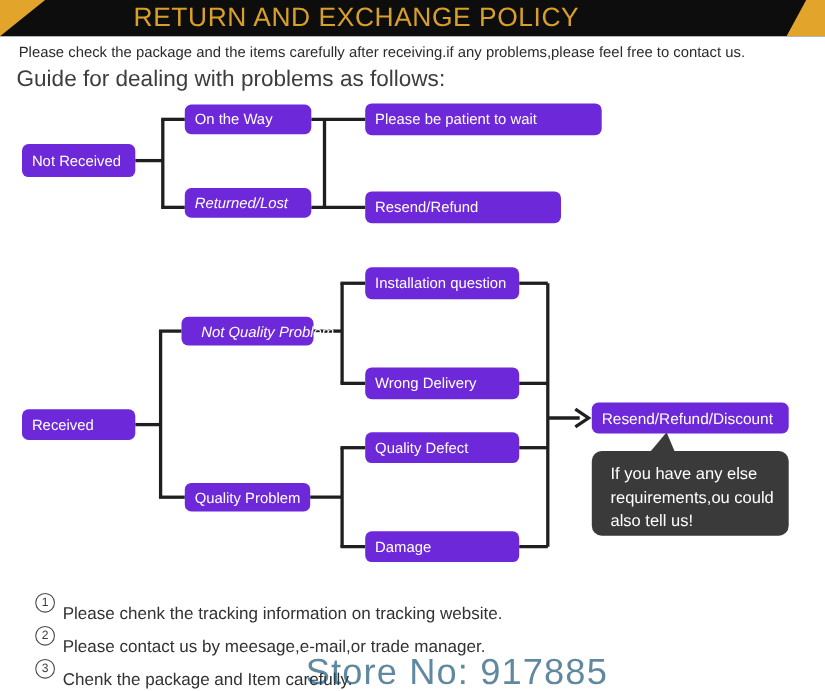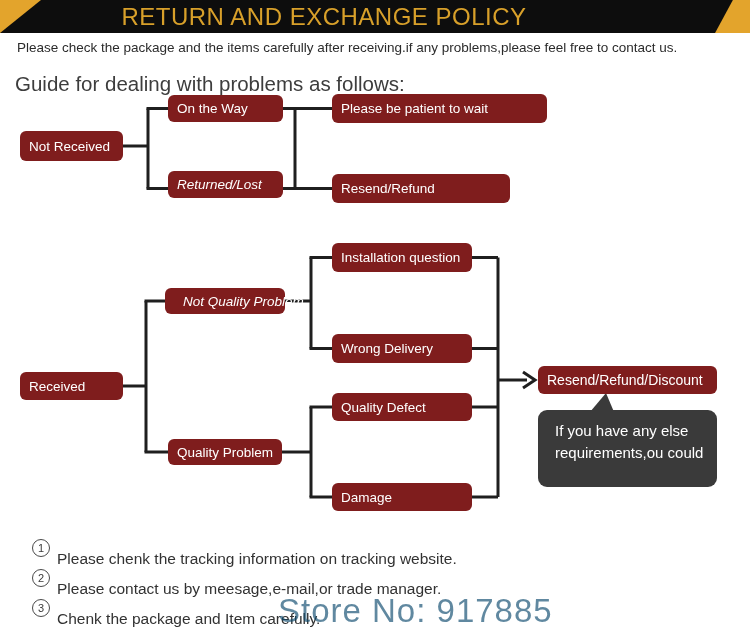--- a/index.html
+++ b/index.html
@@ -10,23 +10,23 @@
   
   #banner{position:absolute;left:0;top:0;width:750px;height:33px;background:#0d0d0d;}
   #banner .tri-left{position:absolute;left:0;top:0;width:41px;height:33px;background:#e3a42c;
     -webkit-clip-path:polygon(0 0,100% 0,0 100%);clip-path:polygon(0 0,100% 0,0 100%);}
   #banner .tri-right{position:absolute;right:0;top:0;width:38px;height:33px;background:#e3a42c;
     -webkit-clip-path:polygon(55% 0,100% 0,100% 100%,8% 100%);clip-path:polygon(55% 0,100% 0,100% 100%,8% 100%);}
   #banner .title{position:absolute;left:0;top:0;width:648px;height:33px;line-height:33px;
     text-align:center;color:#d8a02a;font-size:24px;letter-spacing:.5px;font-weight:400;}
   
   .intro{position:absolute;left:17px;top:40px;font-size:13.5px;color:#2b2b2b;white-space:nowrap;}
-  .heading{position:absolute;left:15px;top:72px;font-size:20.5px;color:#3d3d3d;white-space:nowrap;}
+  .heading{position:absolute;left:15px;top:60px;font-size:20.5px;color:#3d3d3d;white-space:nowrap;}
   
-  .node{position:absolute;background:#7f1d1d;color:#ffffff;border-radius:6px;
+  .node{position:absolute;background:#6d28d9;color:#ffffff;border-radius:6px;
     display:flex;align-items:center;padding:0 6px 0 9px;font-size:13.5px;
     white-space:nowrap;box-sizing:border-box;}
   
   #n-notreceived{left:20px;top:131px;width:103px;height:30px;}
   #n-ontheway{left:168px;top:95px;width:115px;height:27px;}
   #n-returnedlost{left:168px;top:171px;width:115px;height:27px;font-style:italic;}
   #n-patient{left:332px;top:94px;width:215px;height:29px;}
   #n-resendrefund{left:332px;top:174px;width:178px;height:29px;}
   
   #n-received{left:20px;top:372px;width:103px;height:28px;}
@@ -115,20 +115,21 @@
   <div class="node" id="n-quality">Quality Problem</div>
   <div class="node" id="n-install">Installation question</div>
   <div class="node" id="n-wrong">Wrong Delivery</div>
   <div class="node" id="n-defect">Quality Defect</div>
   <div class="node" id="n-damage">Damage</div>
   <div class="node" id="n-result">Resend/Refund/Discount</div>
 
   <div id="bubble">
     <div>If you have any else</div>
     <div>requirements,ou could</div>
+    <div>also tell us!</div>
   </div>
 
   <div class="note-row" id="note-0">
     <span class="note-circle">1</span>
     <span class="note-text">Please chenk the tracking information on tracking website.</span>
   </div>
   <div class="note-row" id="note-1">
     <span class="note-circle">2</span>
     <span class="note-text">Please contact us by meesage,e-mail,or trade manager.</span>
   </div>

